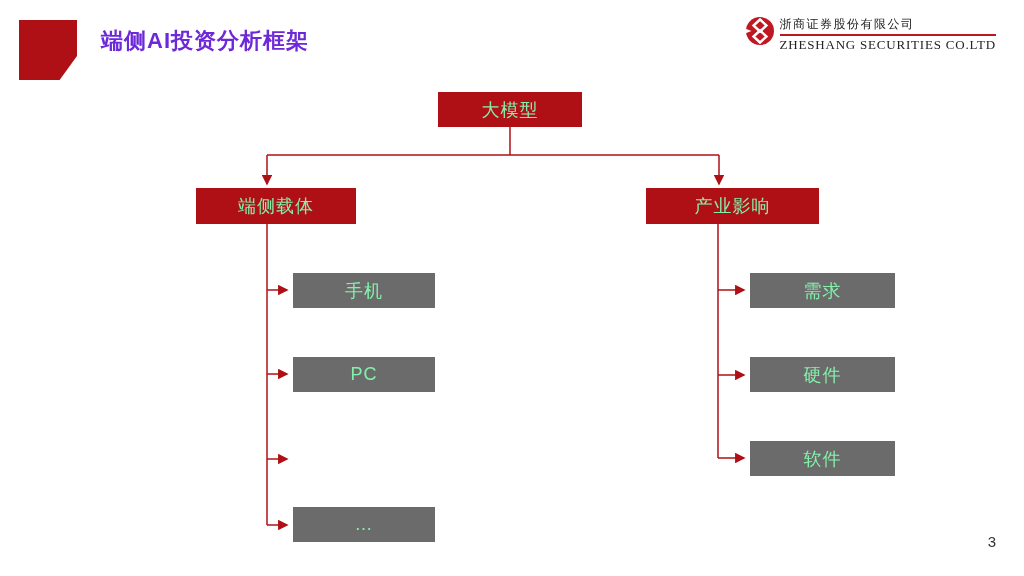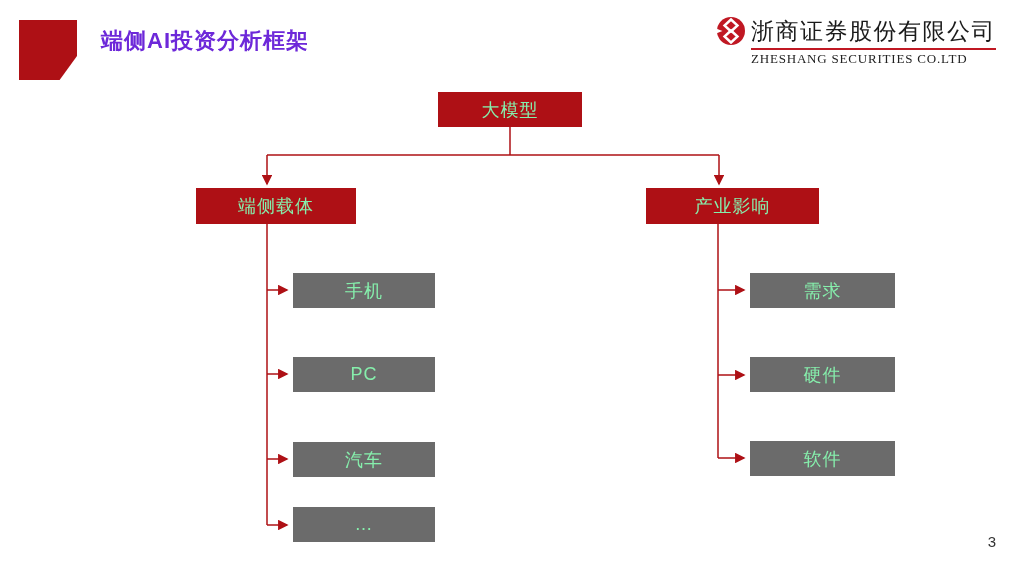--- a/index.html
+++ b/index.html
@@ -22,21 +22,21 @@
     letter-spacing:1px;
   }
   .logo{
     position:absolute;right:28px;top:16px;
     display:flex;align-items:flex-start;gap:5px;
   }
   .logo-mark{width:30px;height:30px;flex:0 0 auto;}
   .logo-text{display:flex;flex-direction:column;}
   .logo-cn{
     font-family:"Liberation Serif","DejaVu Serif",serif;
-    font-size:23px;color:#1a1a1a;letter-spacing:1.5px;white-space:nowrap;
+    font-size:12px;color:#1a1a1a;letter-spacing:1.5px;white-space:nowrap;
     border-bottom:2px solid #C01823;padding-bottom:1px;
   }
   .logo-en{
     font-family:"Liberation Serif","DejaVu Serif",serif;
     font-size:13px;color:#222;letter-spacing:0.8px;margin-top:1px;white-space:nowrap;
   }
   
   .node{
     position:absolute;display:flex;align-items:center;justify-content:center;
     color:#86efac;font-size:18px;letter-spacing:1px;
@@ -102,21 +102,20 @@
     </div>
   </div>
 
   <div class="node node-red root">大模型</div>
 
   <div class="node node-red branch-left">端侧载体</div>
   <div class="node node-red branch-right">产业影响</div>
 
   <div class="node node-gray lchild l0">手机</div>
   <div class="node node-gray lchild l1">PC</div>
-  <div class="node node-gray lchild l2">汽车</div>
   <div class="node node-gray lchild l3">…</div>
 
   <div class="node node-gray rchild r0">需求</div>
   <div class="node node-gray rchild r1">硬件</div>
   <div class="node node-gray rchild r2">软件</div>
 
   <div class="page-number">3</div>
 
 </div>
 

